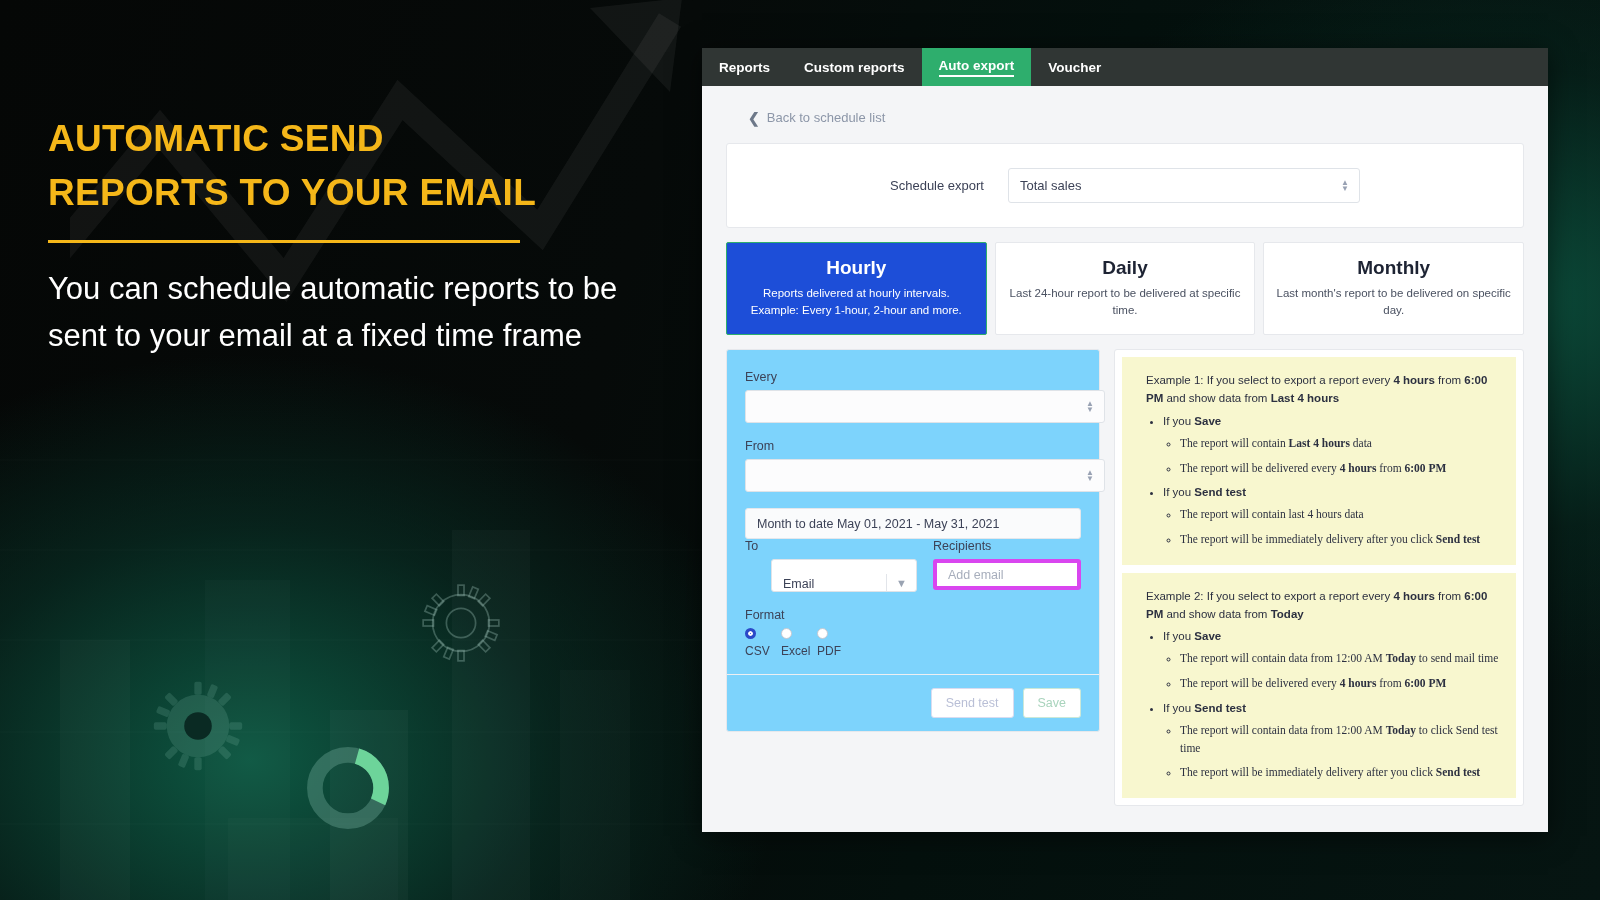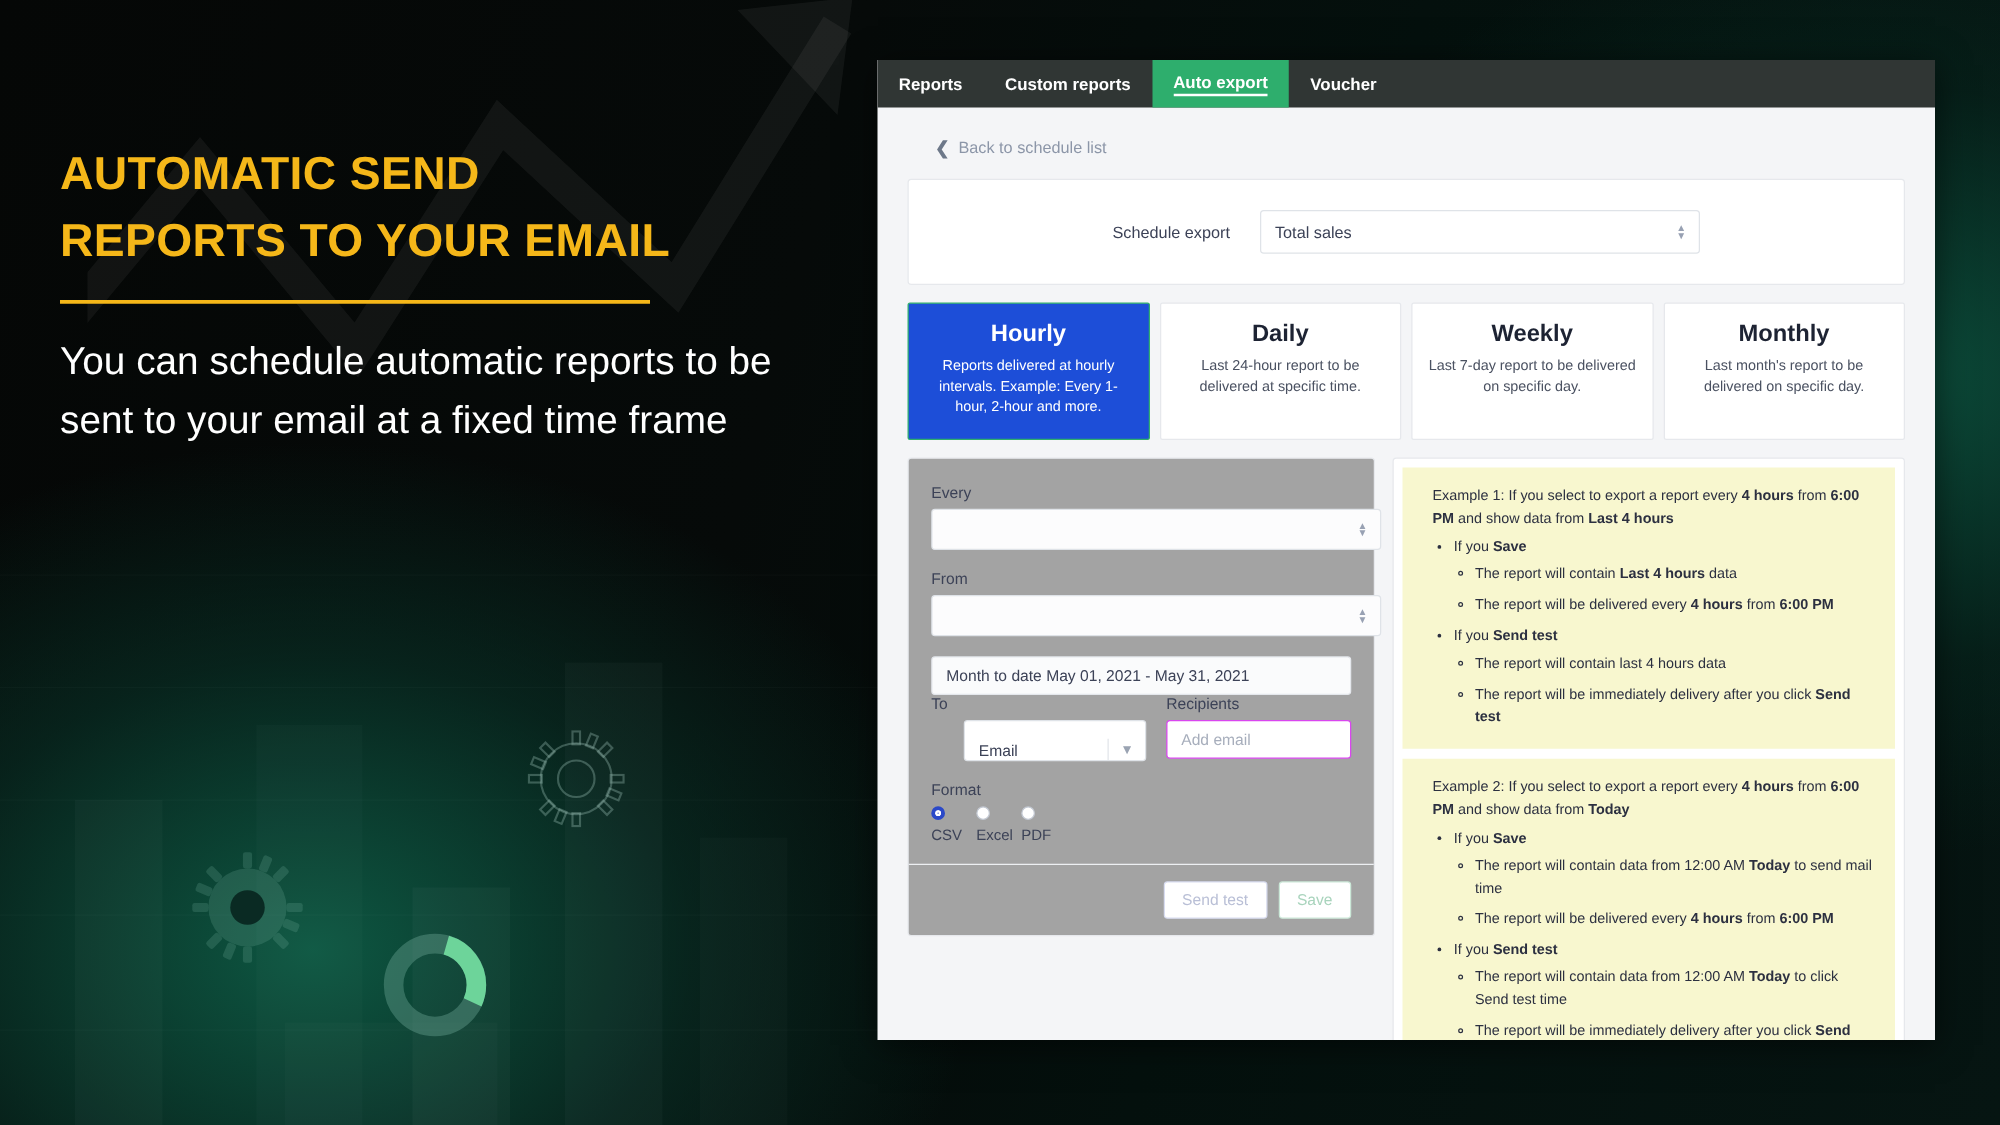--- a/index.html
+++ b/index.html
@@ -71,60 +71,60 @@
     padding:14px 12px 16px;text-align:center;cursor:pointer;min-height:60px;
   }
   .freq:last-child{margin-right:0;}
   .freq.active{background:#1d4ed8;border-color:#2EAE6D;}
   .freq-title{font-size:19px;font-weight:bold;color:#1d2333;margin-bottom:6px;}
   .freq-desc{font-size:11.5px;color:#4a5161;line-height:1.45;}
   .freq.active .freq-title,.freq.active .freq-desc{color:#fff;}
 
   
   .cols{display:flex;gap:14px;align-items:flex-start;}
-  .formcard{width:372px;background:#a3a3a3;border:1px solid #e6e8ec;border-radius:3px;}
+  .formcard{width:372px;background:#7dd3fc;border:1px solid #e6e8ec;border-radius:3px;}
   .form-inner{padding:20px 18px 16px 18px;}
   .flabel{font-size:12.5px;color:#3c4257;margin-bottom:6px;}
   .full-select{width:100%;height:31px;margin-bottom:16px;}
   .readonly-field{
     width:100%;height:31px;border:1px solid #e4e7ec;border-radius:3px;background:#fafbfc;
     display:flex;align-items:center;padding:0 11px;font-size:12.5px;color:#3c4257;
     box-sizing:border-box;
   }
   .row2{display:flex;gap:16px;margin-bottom:16px;}
   .col-to{width:172px;}
   .col-rec{flex:1;}
   .combo{
     height:31px;border:1px solid #dfe3e8;border-radius:3px;background:#fff;display:flex;
     align-items:flex-end;padding:0 0 0 11px;font-size:12.5px;color:#3c4257;cursor:pointer;
     justify-content:space-between;
     margin-left:26px;
   }
   .combo-div{width:1px;height:17px;background:#e2e5ea;}
   .caret{padding:0 9px;color:#9aa3b2;font-size:11px;}
   .input-email{
-    height:31px;border:1px solid #d946ef;border-radius:3px;background:#fff;display:flex;
+    height:31px;border:4px solid #d946ef;border-radius:3px;background:#fff;display:flex;
     align-items:center;padding:0 11px;font-size:12.5px;color:#a7aebc;cursor:text;box-sizing:border-box;
   }
   .radios{display:flex;gap:0;}
   .radio-item{width:36px;text-align:left;cursor:pointer;}
   .dot{width:11px;height:11px;border-radius:50%;border:1px solid #c2c8d2;box-sizing:border-box;background:#fff;margin-bottom:5px;}
   .dot.on{border:3px solid #2b49c8;background:#2b49c8;box-shadow:inset 0 0 0 2px #fff;}
   .radio-lbl{font-size:12px;color:#3c4257;}
   .form-foot{border-top:1px solid #edeff2;padding:13px 18px;display:flex;justify-content:flex-end;gap:9px;}
   .btn{height:28px;padding:0 14px;border-radius:3px;font-size:12.5px;display:flex;align-items:center;cursor:pointer;background:#fff;}
   .btn-test{border:1px solid #d8dcf0;color:#b9bfd6;}
   .btn-save{border:1px solid #cbe8d8;color:#a9d4bd;}
 
   .infocard{flex:1;background:#fff;border:1px solid #e6e8ec;border-radius:3px;padding:7px;box-sizing:border-box;}
   .note{background:#f8f7cf;padding:15px 16px 16px 24px;font-size:11.5px;color:#2c3040;line-height:1.55;}
   .note + .note{margin-top:8px;}
   .note p{margin:0;}
   .note ul{margin:5px 0 0 0;padding-left:17px;}
-  .note ul ul{margin:4px 0 0 0;padding-left:17px;}
+  .note ul ul{margin:4px 0 0 0;padding-left:17px;font-family:Liberation Serif, serif;}
   .note li{margin-bottom:7px;}
   .note li:last-child{margin-bottom:0;}
   b{font-weight:bold;}
 </style>
 </head>
 <body>
 
 <div class="bg">
 
   <svg class="bg-bars" viewBox="0 0 720 560">
@@ -239,24 +239,20 @@
     </div>
 
     <div class="freqrow">
       <div class="freq active">
         <div class="freq-title">Hourly</div>
         <div class="freq-desc">Reports delivered at hourly intervals. Example: Every 1-hour, 2-hour and more.</div>
       </div>
       <div class="freq">
         <div class="freq-title">Daily</div>
         <div class="freq-desc">Last 24-hour report to be delivered at specific time.</div>
-      </div>
-      <div class="freq">
-        <div class="freq-title">Weekly</div>
-        <div class="freq-desc">Last 7-day report to be delivered on specific day.</div>
       </div>
       <div class="freq">
         <div class="freq-title">Monthly</div>
         <div class="freq-desc">Last month's report to be delivered on specific day.</div>
       </div>
     </div>
 
     <div class="cols">
 
       <div class="formcard">

